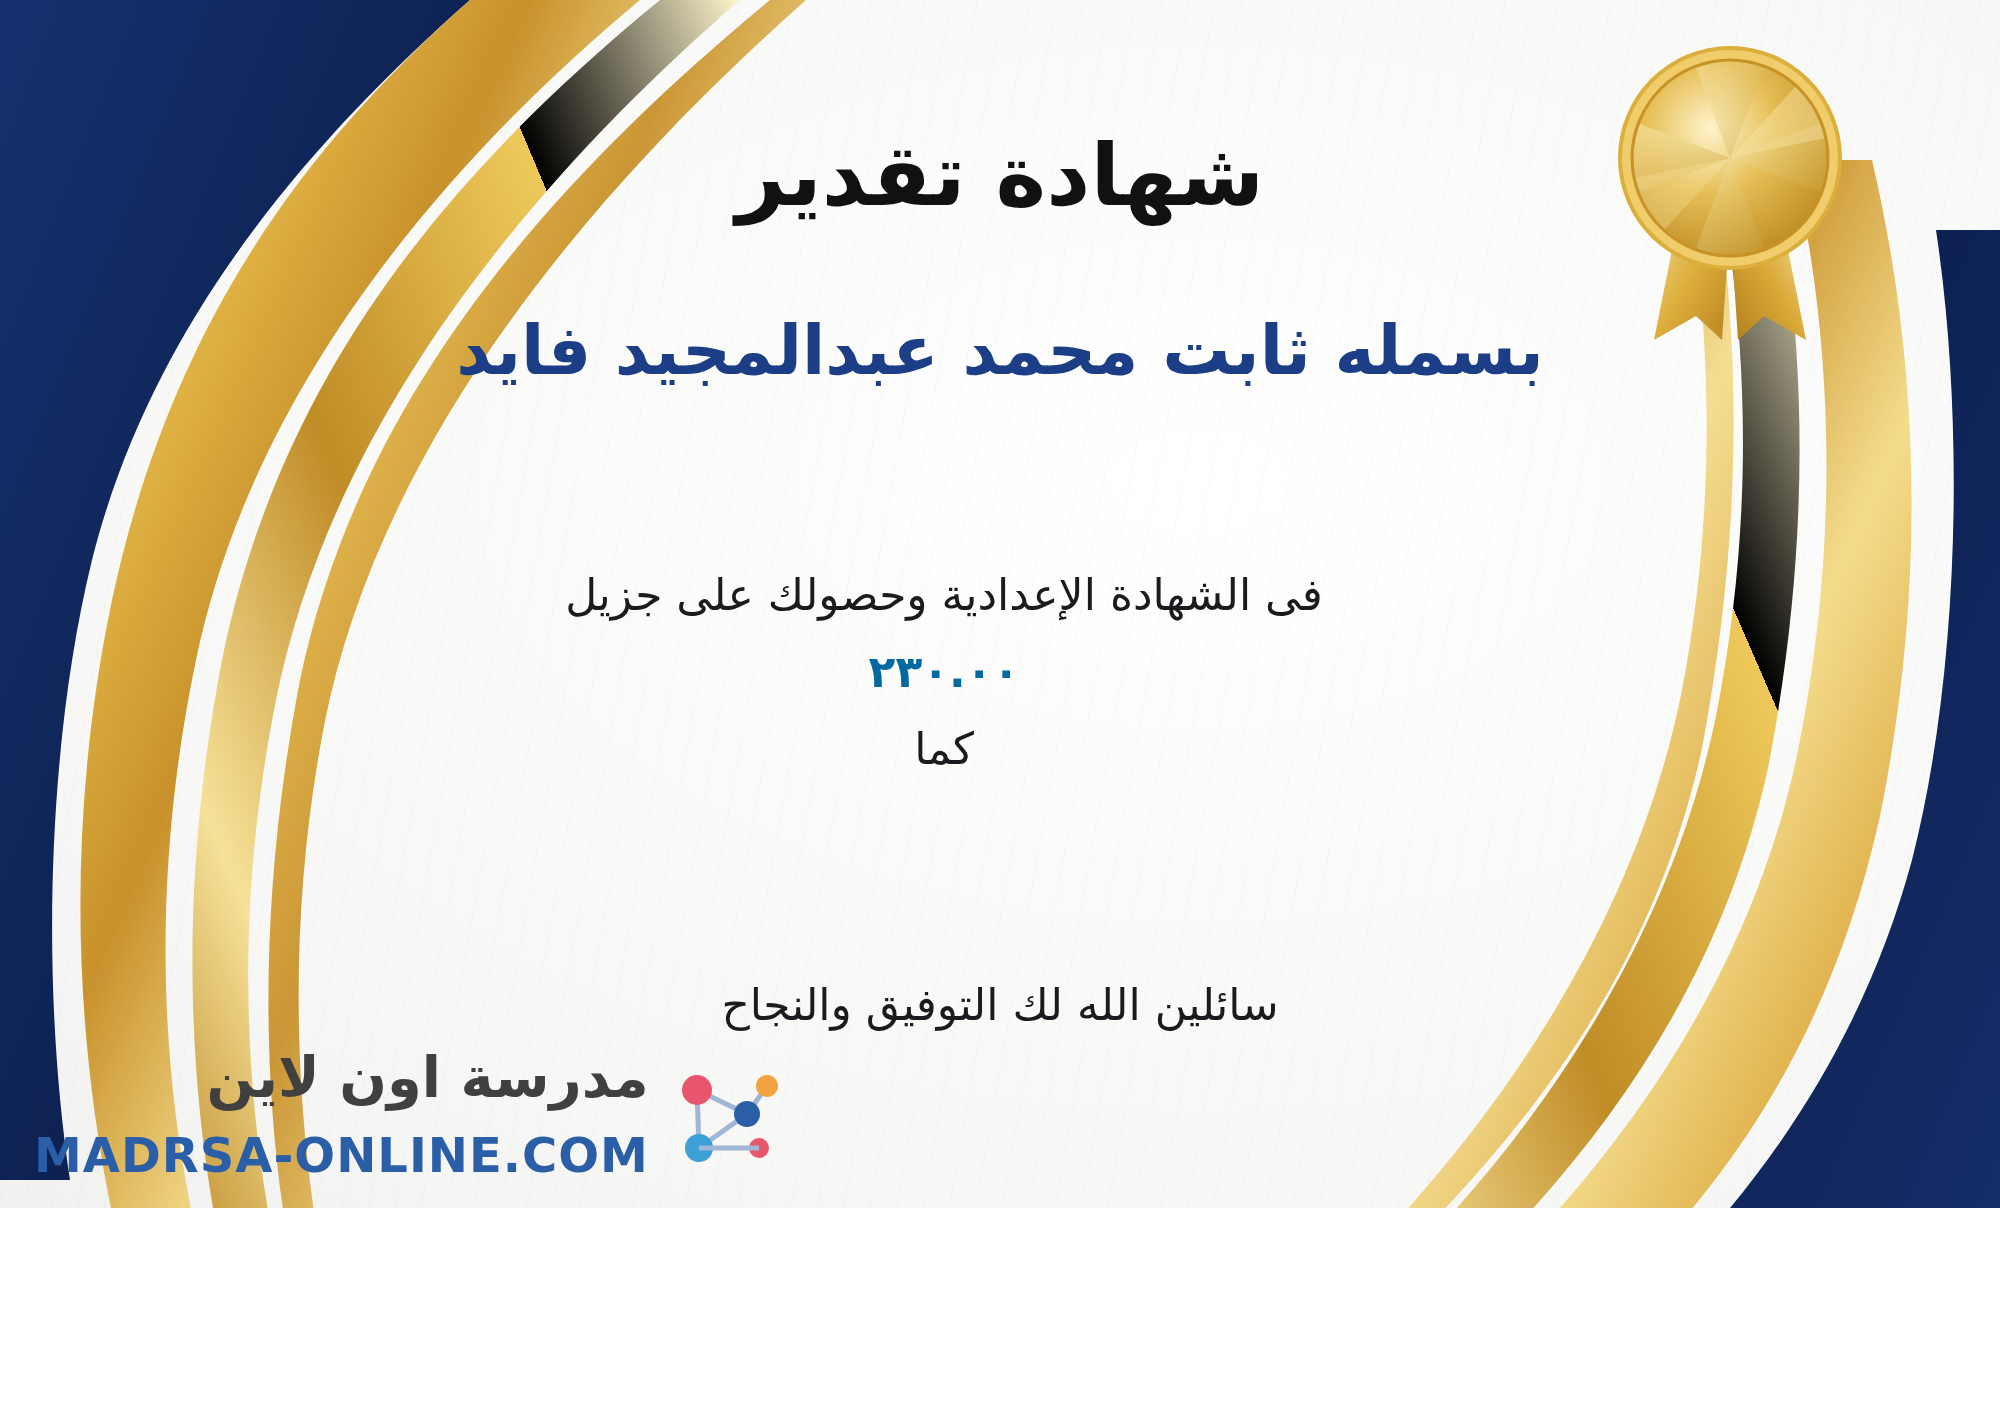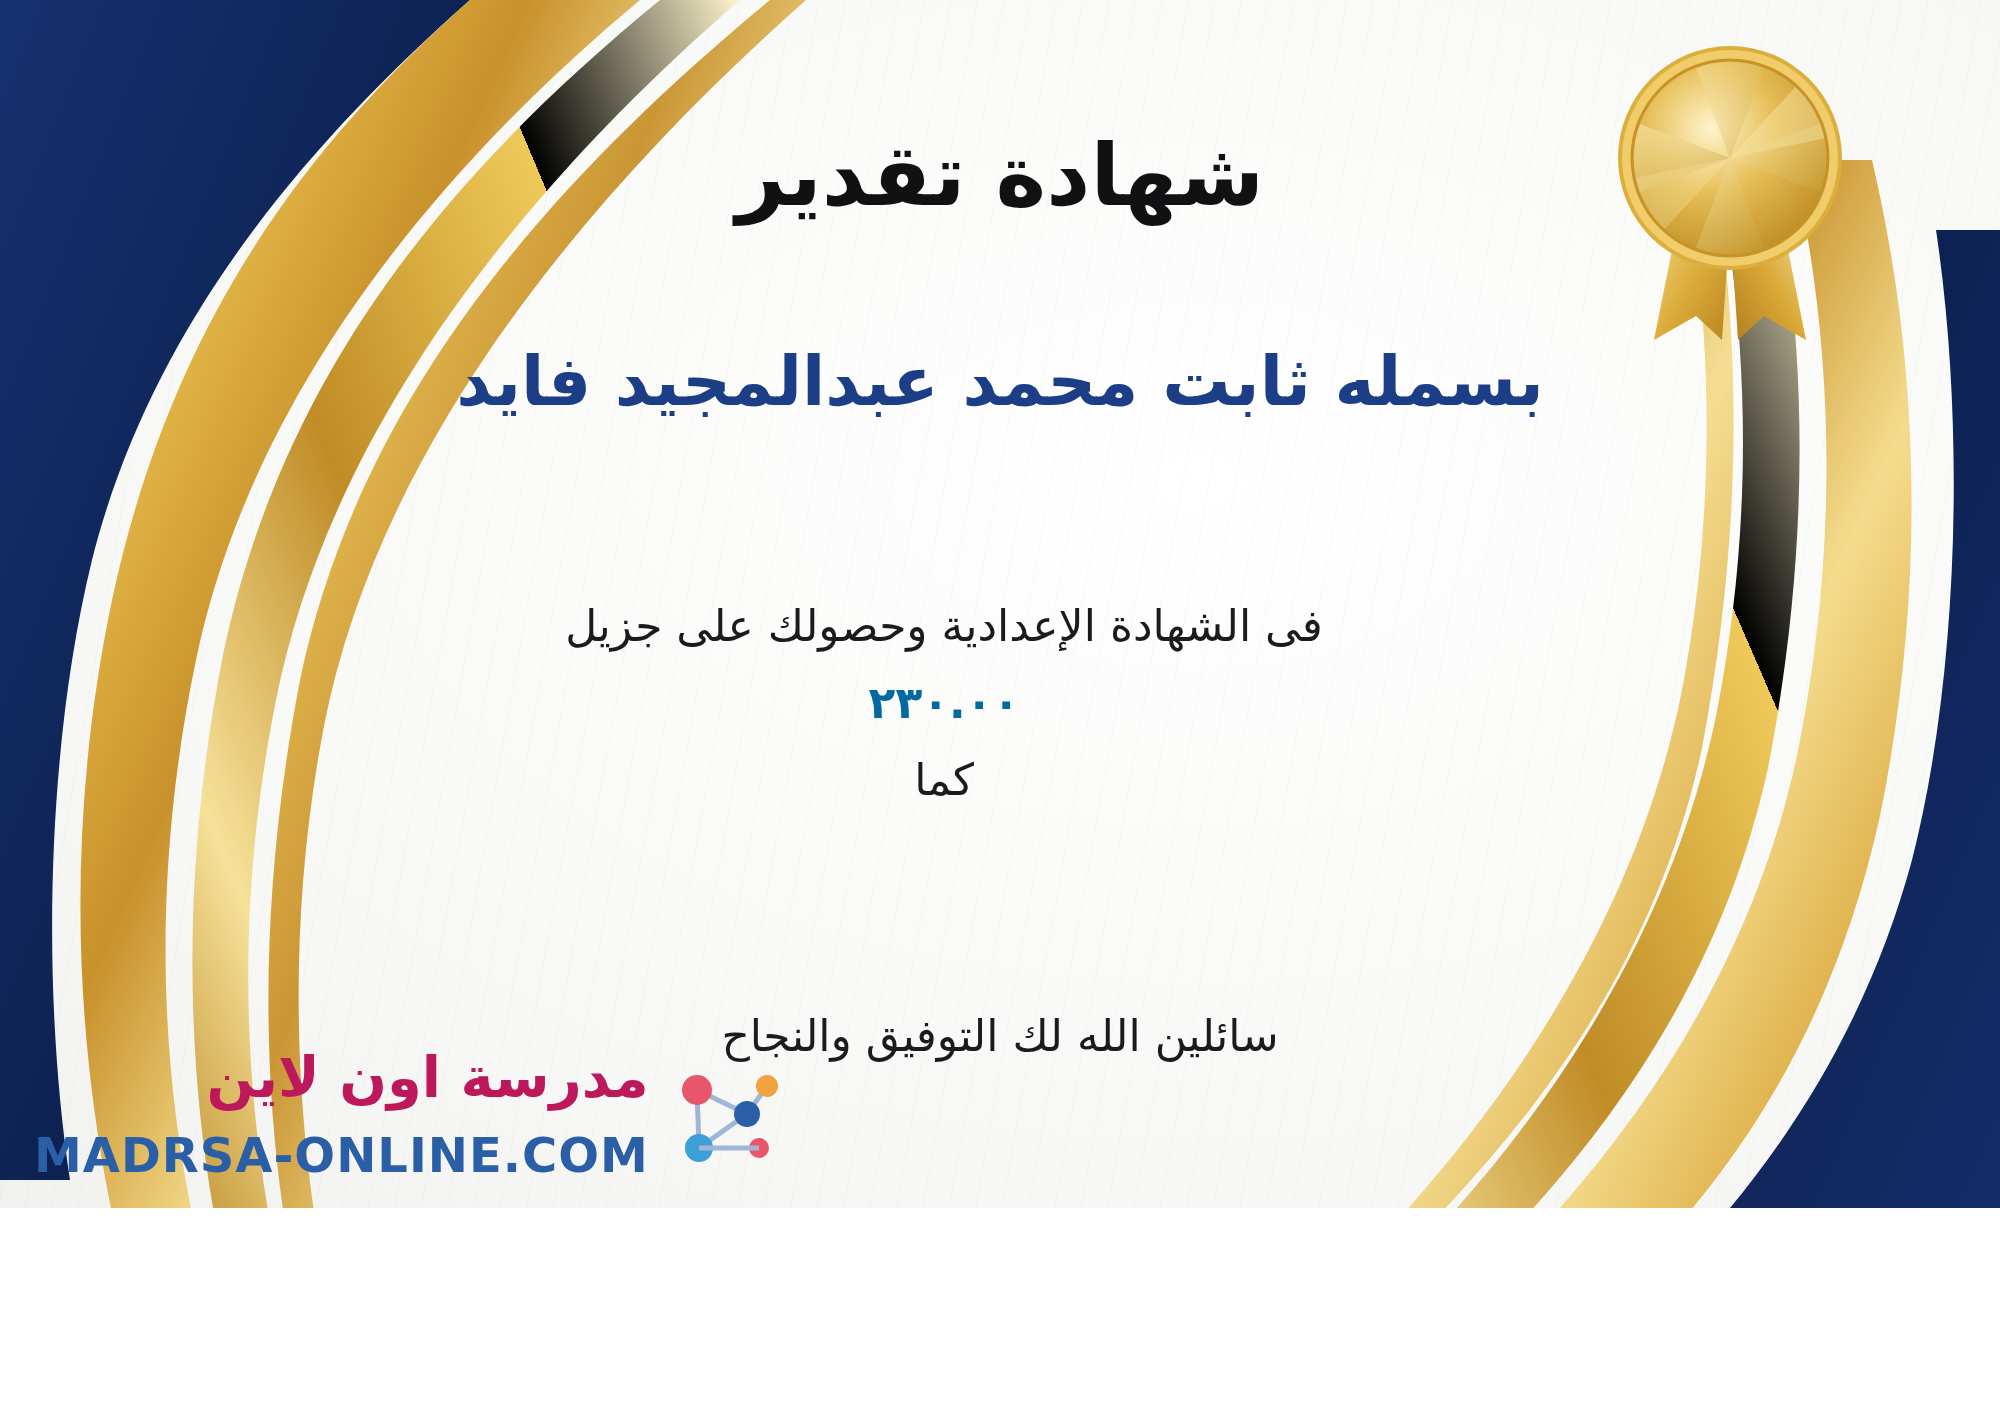--- a/index.html
+++ b/index.html
@@ -68,21 +68,21 @@
   .title {
     margin-top: 128px;
     font-size: 86px;
     font-weight: 700;
     color: #111114;
     letter-spacing: 0.5px;
     line-height: 1.1;
   }
 
   .student-name {
-    margin-top: 116px;
+    margin-top: 85px;
     font-size: 68px;
     font-weight: 700;
     color: #1b3e87;
     text-align: center;
     line-height: 1.25;
   }
 
   .body-text {
     margin-top: 86px;
     width: 1720px;
@@ -122,21 +122,21 @@
     direction: rtl;
   }
   .brand-texts {
     display: flex;
     flex-direction: column;
     align-items: flex-start;
   }
   .brand-ar {
     font-size: 56px;
     font-weight: 700;
-    color: #be185d;
+    color: #404040;
     line-height: 1.05;
     direction: rtl;
   }
   .brand-en {
     font-size: 48px;
     font-weight: 700;
     color: #2a5fa8;
     letter-spacing: 1px;
     line-height: 1.1;
     direction: ltr;

